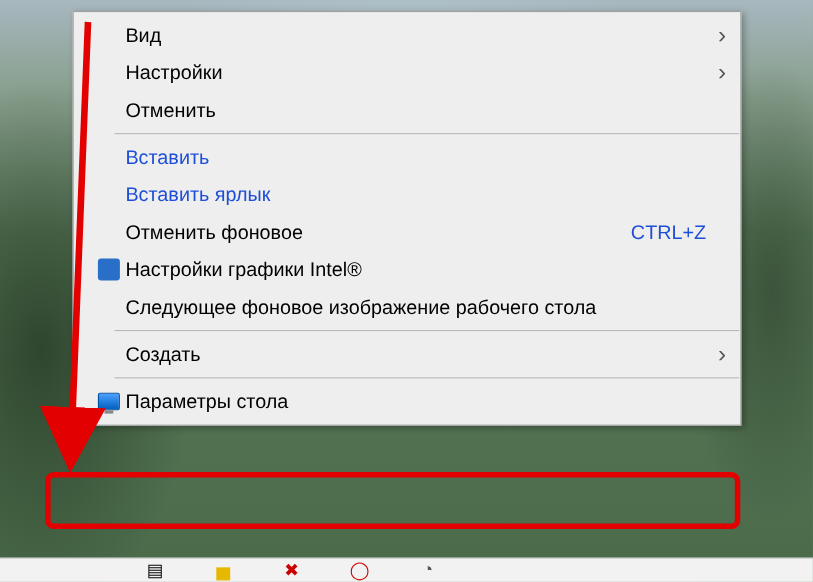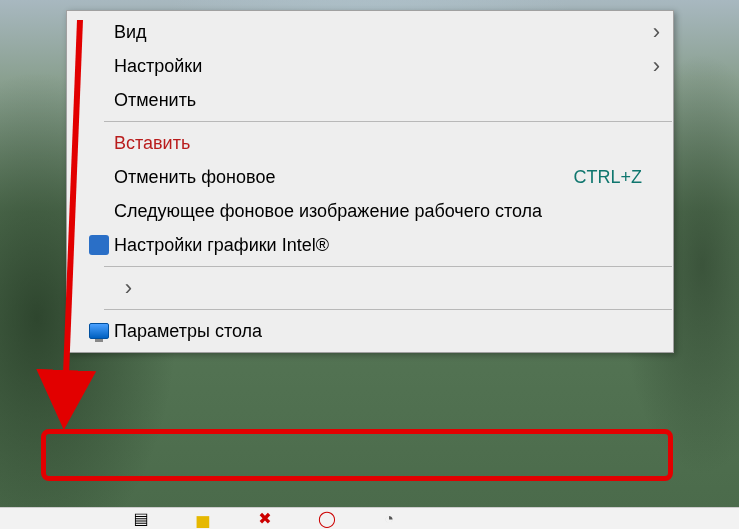--- a/index.html
+++ b/index.html
@@ -61,32 +61,32 @@
     display: flex;
     align-items: center;
     justify-content: center;
     flex-shrink: 0;
   }
   .menu-item .label {
     flex: 1;
     white-space: nowrap;
   }
   .menu-item .shortcut {
-    color: #0f766e;
+    color: #1d4ed8;
     margin-left: 20px;
   }
   .menu-item .arrow {
     width: 18px;
     text-align: right;
     font-size: 22px;
     line-height: 1;
     color: #555;
     font-weight: 300;
   }
-  .menu-item.disabled .label { color: #b91c1c; }
+  .menu-item.disabled .label { color: #1d4ed8; }
   .menu-sep {
     height: 1px;
     background: #b8b8b8;
     margin: 4px 0 4px 36px;
   }
   
   .anno-arrow {
     position: absolute;
     pointer-events: none;
     z-index: 50;
@@ -155,41 +155,47 @@
       <span class="icon-slot"></span>
       <span class="label">Отменить</span>
       <span class="arrow"></span>
     </div>
     <div class="menu-sep"></div>
     <div class="menu-item disabled">
       <span class="icon-slot"></span>
       <span class="label">Вставить</span>
       <span class="arrow"></span>
     </div>
+    <div class="menu-item disabled">
+      <span class="icon-slot"></span>
+      <span class="label">Вставить ярлык</span>
+      <span class="arrow"></span>
+    </div>
     <div class="menu-item">
       <span class="icon-slot"></span>
       <span class="label">Отменить фоновое</span>
       <span class="shortcut">CTRL+Z</span>
-      <span class="arrow"></span>
-    </div>
-    <div class="menu-item">
-      <span class="icon-slot"></span>
-      <span class="label">Следующее фоновое изображение рабочего стола</span>
       <span class="arrow"></span>
     </div>
     <div class="menu-item">
       <span class="icon-slot">
         <span class="ic-intel"></span>
       </span>
       <span class="label">Настройки графики Intel®</span>
       <span class="arrow"></span>
     </div>
+    <div class="menu-item">
+      <span class="icon-slot"></span>
+      <span class="label">Следующее фоновое изображение рабочего стола</span>
+      <span class="arrow"></span>
+    </div>
     <div class="menu-sep"></div>
     <div class="menu-item">
       <span class="icon-slot"></span>
+      <span class="label">Создать</span>
       <span class="arrow">›</span>
     </div>
     <div class="menu-sep"></div>
     <div class="menu-item">
       <span class="icon-slot">
         <span class="ic-monitor"></span>
       </span>
       <span class="label">Параметры стола</span>
       <span class="arrow"></span>
     </div>

